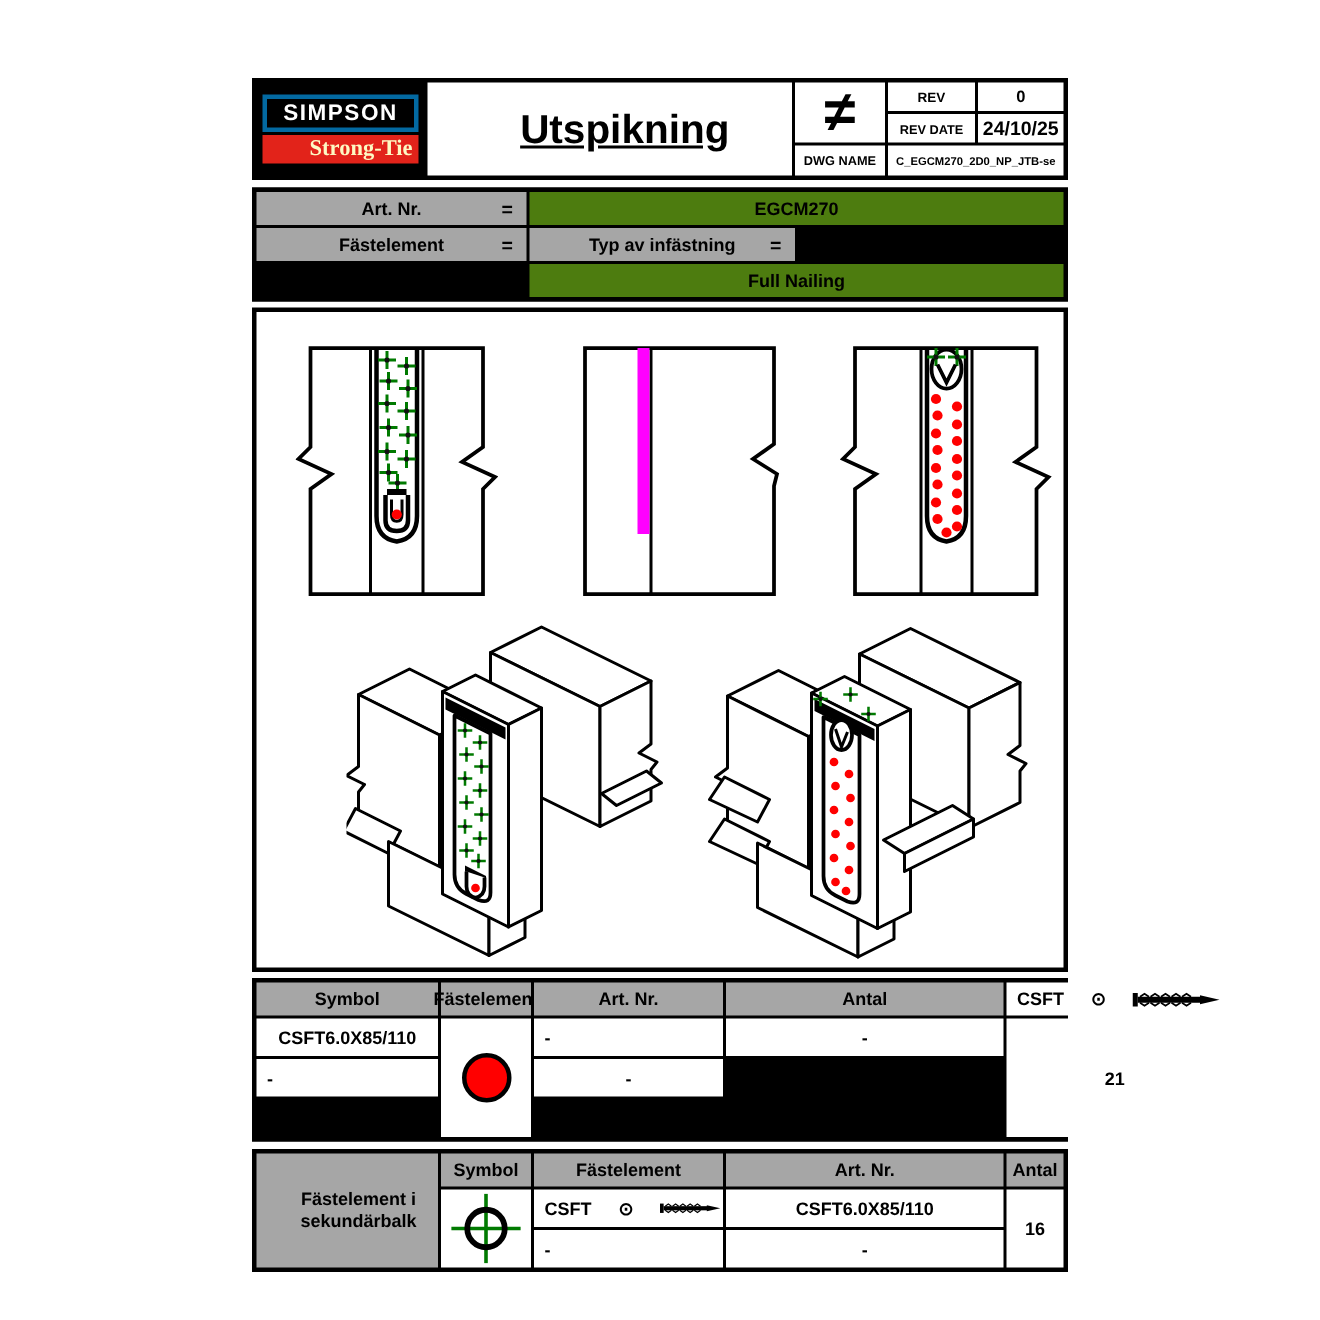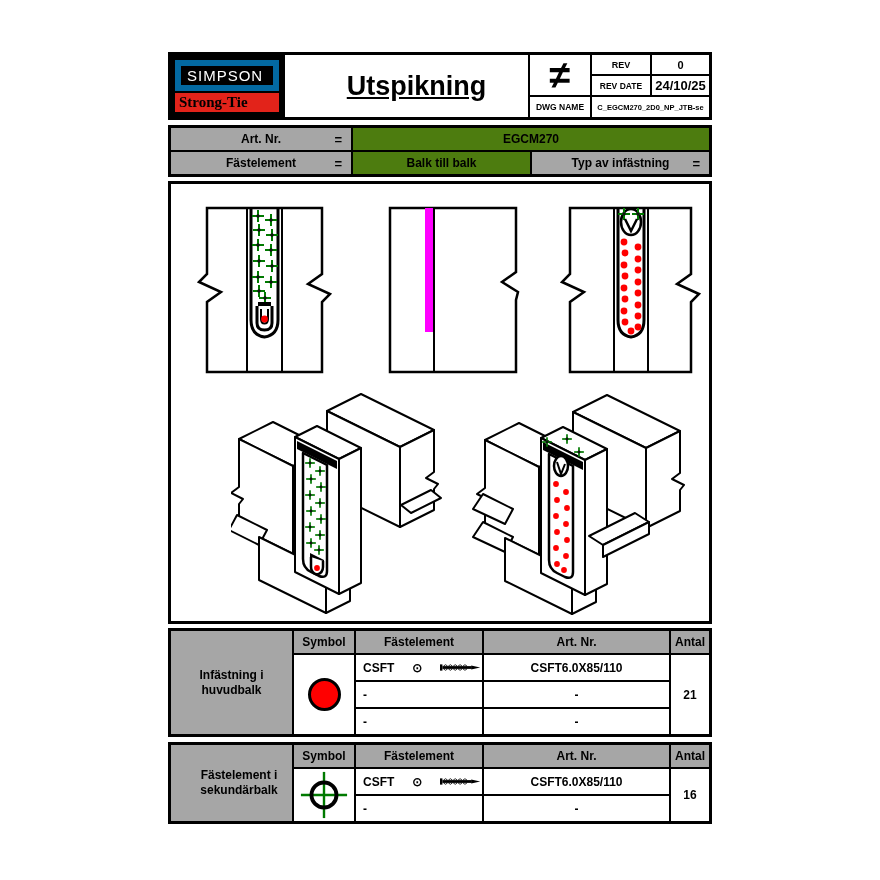--- a/index.html
+++ b/index.html
@@ -5,22 +5,22 @@
   * { box-sizing: border-box; margin: 0; padding: 0; }
   html,body { width:880px; height:880px; background:#fff; font-family:"Liberation Sans", sans-serif; }
   .page { position:relative; width:880px; height:880px; background:#fff; }
   .sheet { position:absolute; left:168px; top:52px; width:544px; }
 
   
   .hdr { display:grid; grid-template-columns:112px 1fr 60px 58px 57px;
          grid-template-rows:19px 19px 20px; background:#000; gap:2px; border:3px solid #000; }
   .hdr > div { background:#fff; display:flex; align-items:center; justify-content:center; overflow:hidden; }
   .logo-cell { grid-row:1/4; grid-column:1; background:#000 !important; flex-direction:column; justify-content:center; gap:2px; padding:2px 4px; }
-  .logo-top { border:6px solid #0369a1; color:#fff; background:#000; font-weight:normal; font-size:15px; letter-spacing:1px; padding:1px 6px; width:100%; }
-  .logo-bot { color:#000000; background:#e2231a; font-family:"Liberation Serif", serif; font-weight:bold; font-size:15px; padding:1px 4px; width:100%; text-align:left; }
+  .logo-top { border:3px solid #0369a1; color:#fff; background:#000; font-weight:bold; font-size:15px; letter-spacing:1px; padding:1px 6px; width:100%; text-align:center; }
+  .logo-bot { color:#fef9c3; background:#e2231a; font-family:"Liberation Serif", serif; font-weight:bold; font-size:15px; padding:1px 4px; width:100%; text-align:right; }
   .title-cell { grid-row:1/4; grid-column:2; font-size:27px; font-weight:bold; text-decoration:underline;padding-left:20px; }
   .proj-cell { grid-row:1/3; grid-column:3; font-size:38px; font-weight:900; line-height:1; }
   .rev-lab  { grid-row:1; grid-column:4; font-size:9px; font-weight:bold; }
   .rev-val  { grid-row:1; grid-column:5; font-size:11px; font-weight:bold; }
   .rvd-lab  { grid-row:2; grid-column:4; font-size:8.5px; font-weight:bold; }
   .rvd-val  { grid-row:2; grid-column:5; font-size:13px; font-weight:bold; }
   .dwg-lab  { grid-row:3; grid-column:3; font-size:8.5px; font-weight:bold; }
   .dwg-val  { grid-row:3; grid-column:4/6; font-size:7.5px; font-weight:bold; white-space:nowrap; }
 
   
@@ -99,26 +99,26 @@
       <div class="ilab">
         <span>Art. Nr.</span>
         <span class="eq">=</span>
       </div>
       <div class="span2">EGCM270</div>
 
       <div class="ilab">
         <span>Fästelement</span>
         <span class="eq">=</span>
       </div>
-      <div>Balk till balk</div>
 
       <div class="ilab">
         <span>Typ av infästning</span>
         <span class="eq">=</span>
       </div>
+      <div class="span2">Full Nailing</div>
     </div>
 
     <div class="frame">
 
       <svg class="dv" style="left:26px; top:22px" width="135" height="168" viewBox="0 0 135 168">
         <path d="M10,2 L125,2 L125,68 L111,78 L133,88 L125,96 L125,166 L10,166 L10,96 L24,86 L2,76 L10,68 Z" fill="#fff" stroke="#000" stroke-width="2.5" stroke-linejoin="miter"></path>
         <line x1="50" y1="2" x2="50" y2="166" stroke="#000" stroke-width="2"></line>
         <line x1="85" y1="2" x2="85" y2="166" stroke="#000" stroke-width="2"></line>
         <path d="M54,2 L54,114 Q54,129 67.5,131 Q81,129 81,114 L81,2" fill="none" stroke="#000" stroke-width="3"></path>
         <use href="#gcross" x="61" y="10"></use>
@@ -240,21 +240,20 @@
         <use href="#rdot-s" x="90" y="148"></use>
           <use href="#rdot-s" x="100" y="156"></use>
         <use href="#rdot-s" x="89" y="164"></use>
           <use href="#rdot-s" x="99" y="172"></use>
         <use href="#rdot-s" x="90" y="180"></use>
           <use href="#rdot-s" x="97" y="186"></use>
       </svg>
     </div>
 
     <div class="ftab t1">
-      <div class="fgray rowlab1">Infästning i huvudbalk</div>
       <div class="fgray">Symbol</div>
       <div class="fgray">Fästelement</div>
       <div class="fgray">Art. Nr.</div>
       <div class="fgray">Antal</div>
 
       <div class="sym1">
         <div class="red-circle"></div>
       </div>
 
       <div class="fcell">

